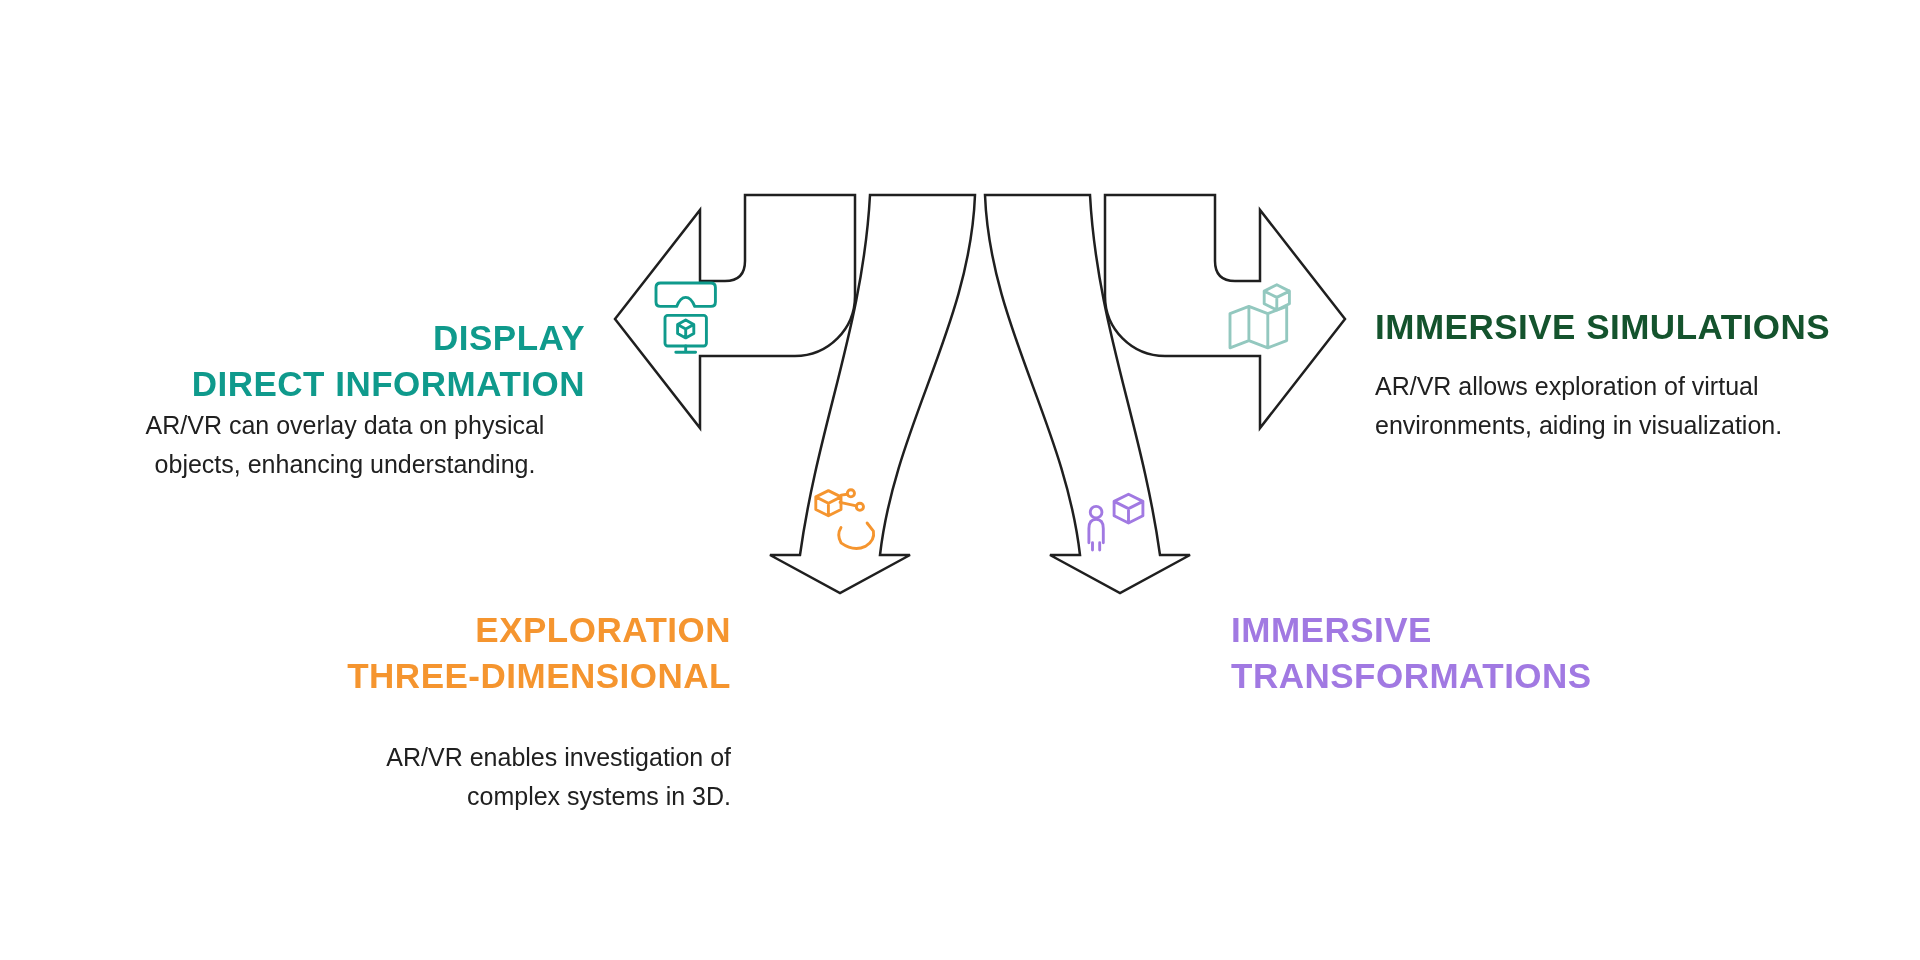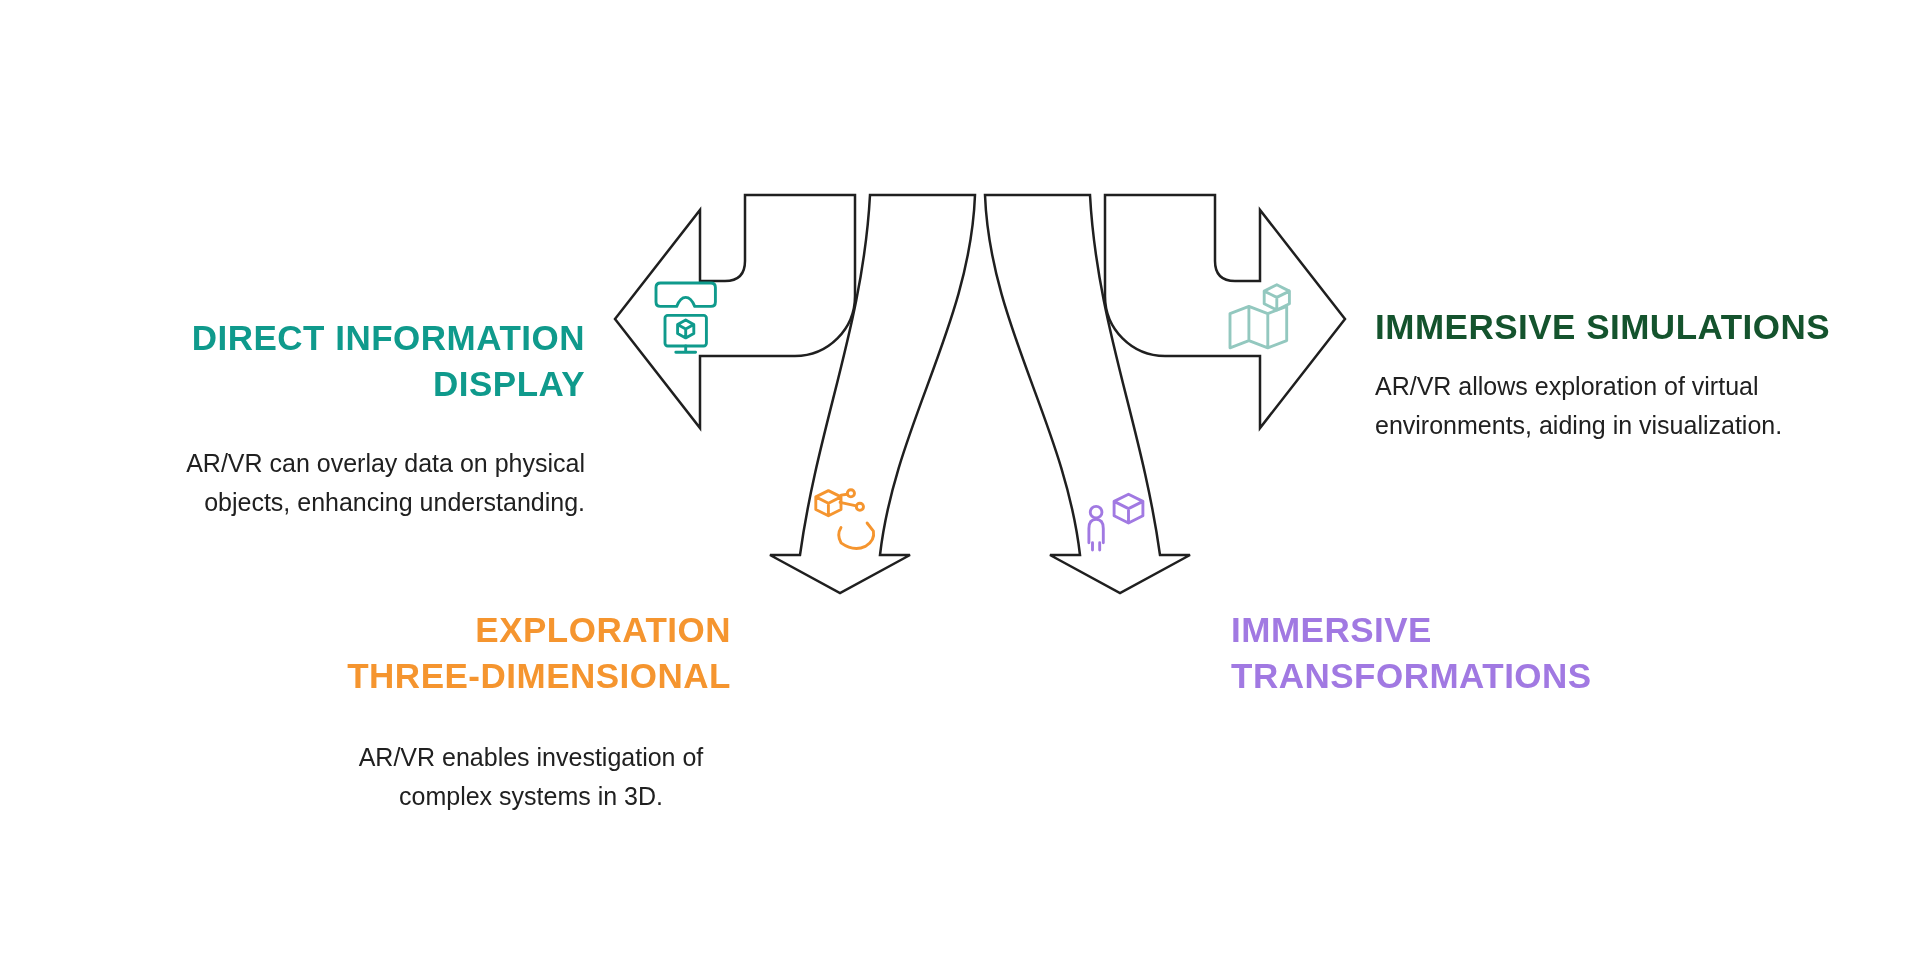--- a/index.html
+++ b/index.html
@@ -13,25 +13,25 @@
   .arrows-svg{position:absolute;left:600px;top:185px;}
   .blk{position:absolute;}
   .ttl{margin:0;font-weight:700;font-size:35px;line-height:1.3;letter-spacing:.5px;}
   .ttl div{white-space:nowrap;}
   .body{margin:0;font-size:25px;line-height:1.56;color:#202020;}
   .teal{color:#0f9a8c;}
   .seafoam{color:#14532d;}
   .orange{color:#f5952f;}
   .purple{color:#a179e2;}
   .blk-tl{right:1335px;top:315px;width:480px;text-align:right;}
-  .blk-tl .body{margin-top:38px;}
+  .blk-tl .body{text-align:center;}
   .blk-tr{left:1375px;top:304px;width:540px;text-align:left;}
   .blk-tr .body{margin-top:17px;width:500px;}
   .blk-bl{right:1189px;top:607px;width:460px;text-align:right;}
-  .blk-bl .body{margin-top:40px;margin-left:60px;text-align:center;}
+  .blk-bl .body{margin-top:40px;margin-left:60px;}
   .blk-br{left:1231px;top:607px;width:440px;text-align:left;}
   .blk-br .body{margin-top:40px;}
 </style>
 </head>
 <body>
 
 <div class="canvas">
 
   <svg class="arrows-svg" width="760" height="420" viewBox="0 0 760 420">
 
@@ -64,22 +64,22 @@
 
     <g transform="translate(488,302) scale(0.9)" fill="none" stroke-width="3.2" stroke-linecap="round" stroke-linejoin="round" stroke="#a179e2">
       <circle cx="9" cy="28" r="6.5"></circle>
       <path d="M1 62 V46 Q1 36 9 36 Q17 36 17 46 V62 M5 62 V70 M13 62 V70"></path>
       <path d="M45 8 L61 16 V32 L45 40 L29 32 V16 Z M29 16 L45 24 L61 16 M45 24 V40"></path>
     </g>
   </svg>
 
   <section class="blk blk-tl">
     <h2 class="ttl teal">
+      <div>DISPLAY</div>
       <div>DIRECT INFORMATION</div>
-      <div>DISPLAY</div>
     </h2>
     <p class="body">AR/VR can overlay data on physical objects, enhancing understanding.</p>
   </section>
 
   <section class="blk blk-tr">
     <h2 class="ttl seafoam">
       <div>IMMERSIVE SIMULATIONS</div>
     </h2>
     <p class="body">AR/VR allows exploration of virtual environments, aiding in visualization.</p>
   </section>

